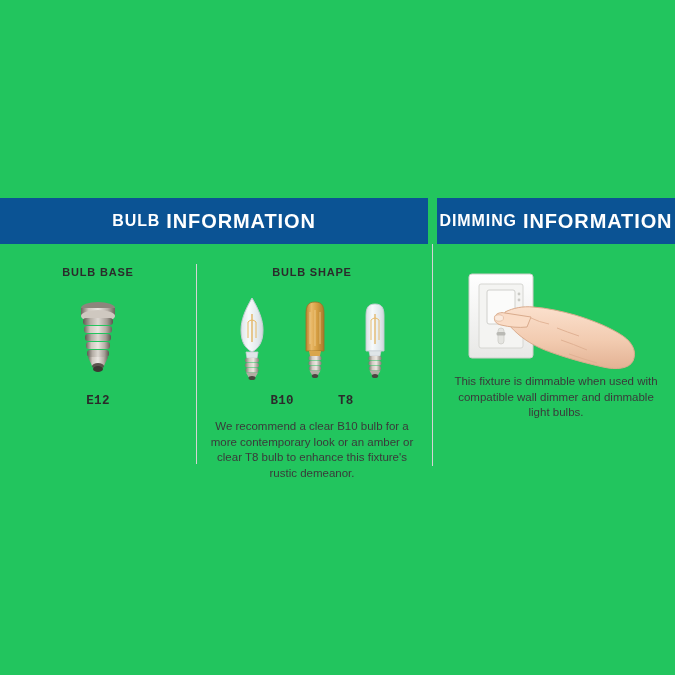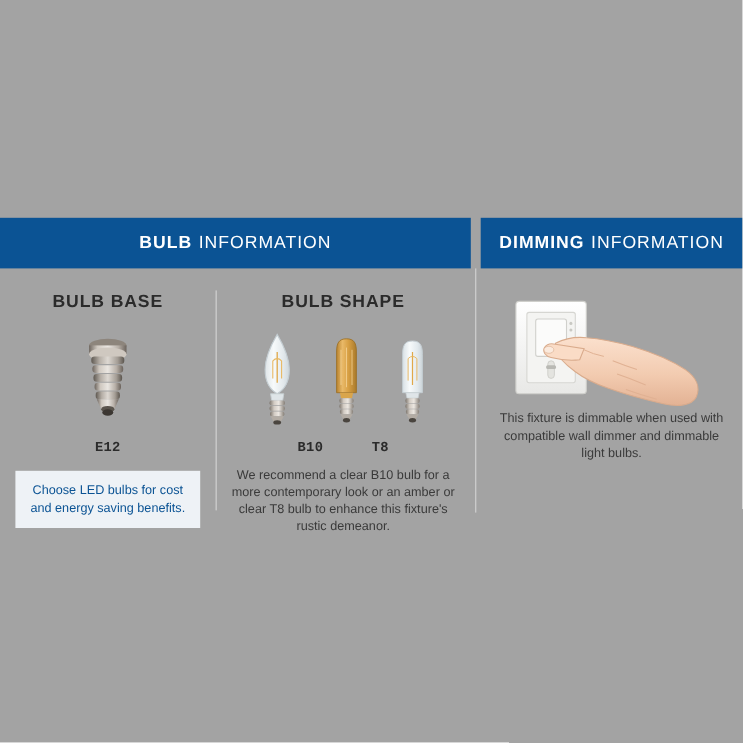--- a/index.html
+++ b/index.html
@@ -8,21 +8,21 @@
     width: 675px;
     height: 675px;
     background: #ffffff;
     font-family: "Liberation Sans", sans-serif;
     overflow: hidden;
   }
   .page {
     position: relative;
     width: 675px;
     height: 675px;
-    background: #a3a3a3;
+    background: #22c55e;
   }
 
   
   .panel {
     position: absolute;
     top: 198px;
   }
   .panel-bulb { left: 0px; width: 428px; }
   .panel-dim  { left: 437px; width: 238px; }
 
@@ -33,22 +33,22 @@
     display: flex;
     align-items: center;
     justify-content: center;
     letter-spacing: 0.9px;
   }
   .panel-header .bold {
     font-weight: bold;
     font-size: 16px;
   }
   .panel-header .light {
-    font-weight: normal;
-    font-size: 16px;
+    font-weight: bold;
+    font-size: 20px;
     margin-left: 6px;
   }
 
   .panel-body {
     display: flex;
     position: relative;
     padding-top: 22px;
   }
 
   
@@ -72,21 +72,21 @@
 
   .col {
     box-sizing: border-box;
     text-align: center;
   }
   .col-base  { width: 196px; padding: 0 14px; }
   .col-shape { width: 232px; padding: 0 14px; text-align: center; }
   .col-dim   { width: 238px; padding: 0 14px; }
 
   .col-title {
-    font-size: 16px;
+    font-size: 11px;
     font-weight: bold;
     color: #2b2b2b;
     letter-spacing: 0.8px;
     margin-bottom: 14px;
   }
 
   .art {
     height: 92px;
     display: flex;
     align-items: flex-end;
@@ -184,21 +184,20 @@
               <ellipse cx="26" cy="71" rx="5" ry="3" fill="#3c3732"></ellipse>
             </svg>
           </span>
         </div>
 
         <div class="caption-row">
           <div class="caption">E12</div>
         </div>
 
 
-        <div class="tip">Choose LED bulbs for cost and energy saving benefits.</div>
       </div>
 
       <div class="col col-shape">
         <div class="col-title">BULB SHAPE</div>
 
         <div class="art">
 
           <span class="svg-wrap">
             <svg width="40" height="90" viewBox="0 0 40 90">
               <defs>

